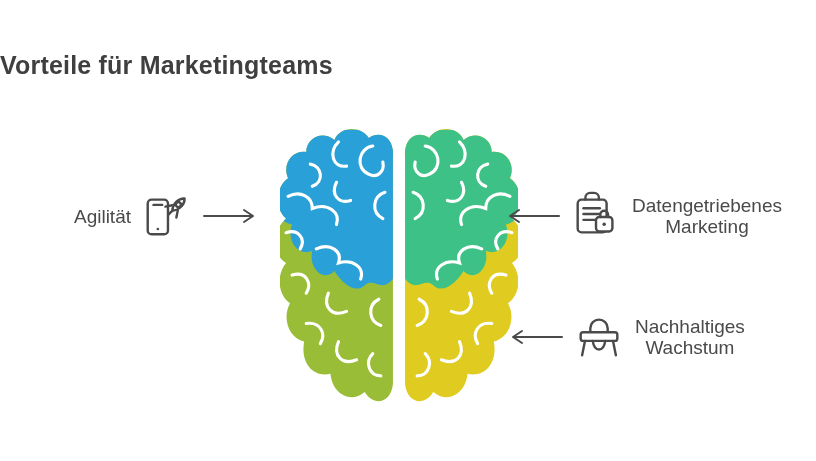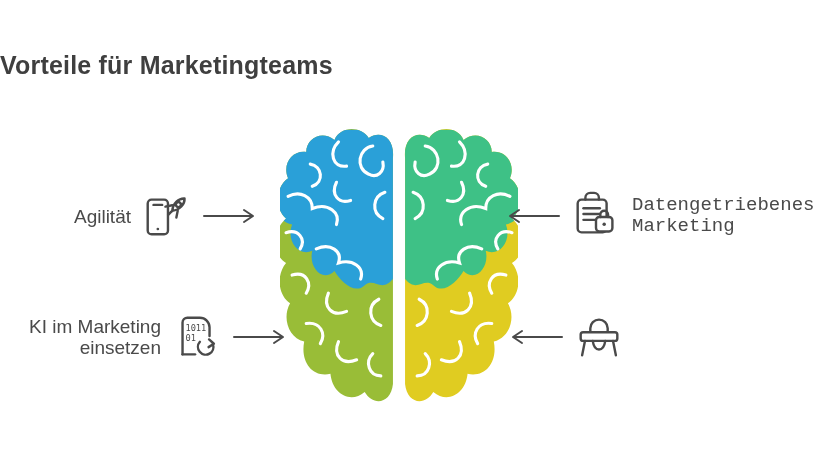--- a/index.html
+++ b/index.html
@@ -14,21 +14,21 @@
   .title{
     position:absolute;left:0;right:16px;top:51px;
     font-size:25px;font-weight:bold;color:var(--c-title);letter-spacing:0.2px;
   }
   .row{position:absolute;display:flex;align-items:center;transform:translateY(-50%);}
   .row .gap{width:9px;flex:0 0 auto;}
   .label{
     font-size:19px;line-height:21px;color:var(--c-label);white-space:nowrap;
   }
   .label.align-r{text-align:right;}
-  .label.align-l{text-align:left;font-family:Liberation Mono, monospace;}
+  .label.align-l{text-align:center;}
   .icon{display:block;color:var(--c-line);}
   .arrow{display:block;color:var(--c-line);}
   .arrow.left{transform:scaleX(-1);}
   .brain{position:absolute;left:280px;top:129px;width:238px;height:282px;}
 </style>
 </head>
 <body>
 
 <div class="stage">
 
@@ -104,40 +104,20 @@
         <path d="M0,6 L0,11"></path>
       </g>
     </svg>
     <div class="gap"></div>
     <svg class="arrow" width="52" height="16" viewBox="0 0 52 16" fill="none" stroke="currentColor" stroke-width="2" stroke-linecap="round" stroke-linejoin="round">
       <line x1="1" y1="8" x2="49" y2="8"></line>
       <polyline points="41,2 50,8 41,14"></polyline>
     </svg>
   </div>
 
-  <div class="row" style="top:337px; right:531px;">
-    <div class="label align-r">
-      <div>KI im Marketing</div>
-      <div>einsetzen</div>
-    </div>
-    <div class="gap"></div>
-    <svg class="icon" width="54" height="54" viewBox="0 0 56 56" fill="none" stroke="currentColor" stroke-width="2.5" stroke-linecap="round" stroke-linejoin="round">
-      <path d="M13,46 V13 a5,5 0 0 1 5,-5 h13 a10,10 0 0 1 10,10 v9"></path>
-      <path d="M13,46 h13"></path>
-      <text x="16" y="22" font-size="9" font-family="'DejaVu Sans Mono',monospace" fill="currentColor" stroke="none">1011</text>
-      <text x="16" y="32" font-size="9" font-family="'DejaVu Sans Mono',monospace" fill="currentColor" stroke="none">01</text>
-      <path d="M31,33 a8,8 0 1 0 13.5,2.5"></path>
-      <polyline points="40.5,30.5 45.5,35 40,38.5"></polyline>
-    </svg>
-    <div class="gap"></div>
-    <svg class="arrow" width="52" height="16" viewBox="0 0 52 16" fill="none" stroke="currentColor" stroke-width="2" stroke-linecap="round" stroke-linejoin="round">
-      <line x1="1" y1="8" x2="49" y2="8"></line>
-      <polyline points="41,2 50,8 41,14"></polyline>
-    </svg>
-  </div>
 
   <div class="row" style="top:216px; left:508px;">
     <svg class="arrow left" width="52" height="16" viewBox="0 0 52 16" fill="none" stroke="currentColor" stroke-width="2" stroke-linecap="round" stroke-linejoin="round">
       <line x1="1" y1="8" x2="49" y2="8"></line>
       <polyline points="41,2 50,8 41,14"></polyline>
     </svg>
     <div class="gap"></div>
     <svg class="icon" width="54" height="54" viewBox="0 0 56 56" fill="none" stroke="currentColor" stroke-width="2.5" stroke-linecap="round" stroke-linejoin="round">
       <rect x="9" y="11" width="30" height="34" rx="4"></rect>
       <path d="M17,11 V9 a5,5 0 0 1 5,-5 h4 a5,5 0 0 1 5,5 v2"></path>
@@ -162,15 +142,19 @@
     </svg>
     <div class="gap"></div>
     <svg class="icon" width="54" height="54" viewBox="0 0 56 56" fill="none" stroke="currentColor" stroke-width="2.5" stroke-linecap="round" stroke-linejoin="round">
       <path d="M19,23 v-4 a9,9 0 0 1 18,0 v4"></path>
       <rect x="9" y="23" width="38" height="9" rx="2.5" fill="#FFFFFF"></rect>
       <path d="M13.5,32 L10.5,47"></path>
       <path d="M42.5,32 L45.5,47"></path>
       <path d="M21.5,32 C22.5,39 25.5,41 28,41 C30.5,41 33.5,39 34.5,32"></path>
     </svg>
     <div class="gap"></div>
+    <div class="label align-l">
+      <div>Nachhaltiges</div>
+      <div>Wachstum</div>
+    </div>
   </div>
 
 </div>
 
 </body></html>

